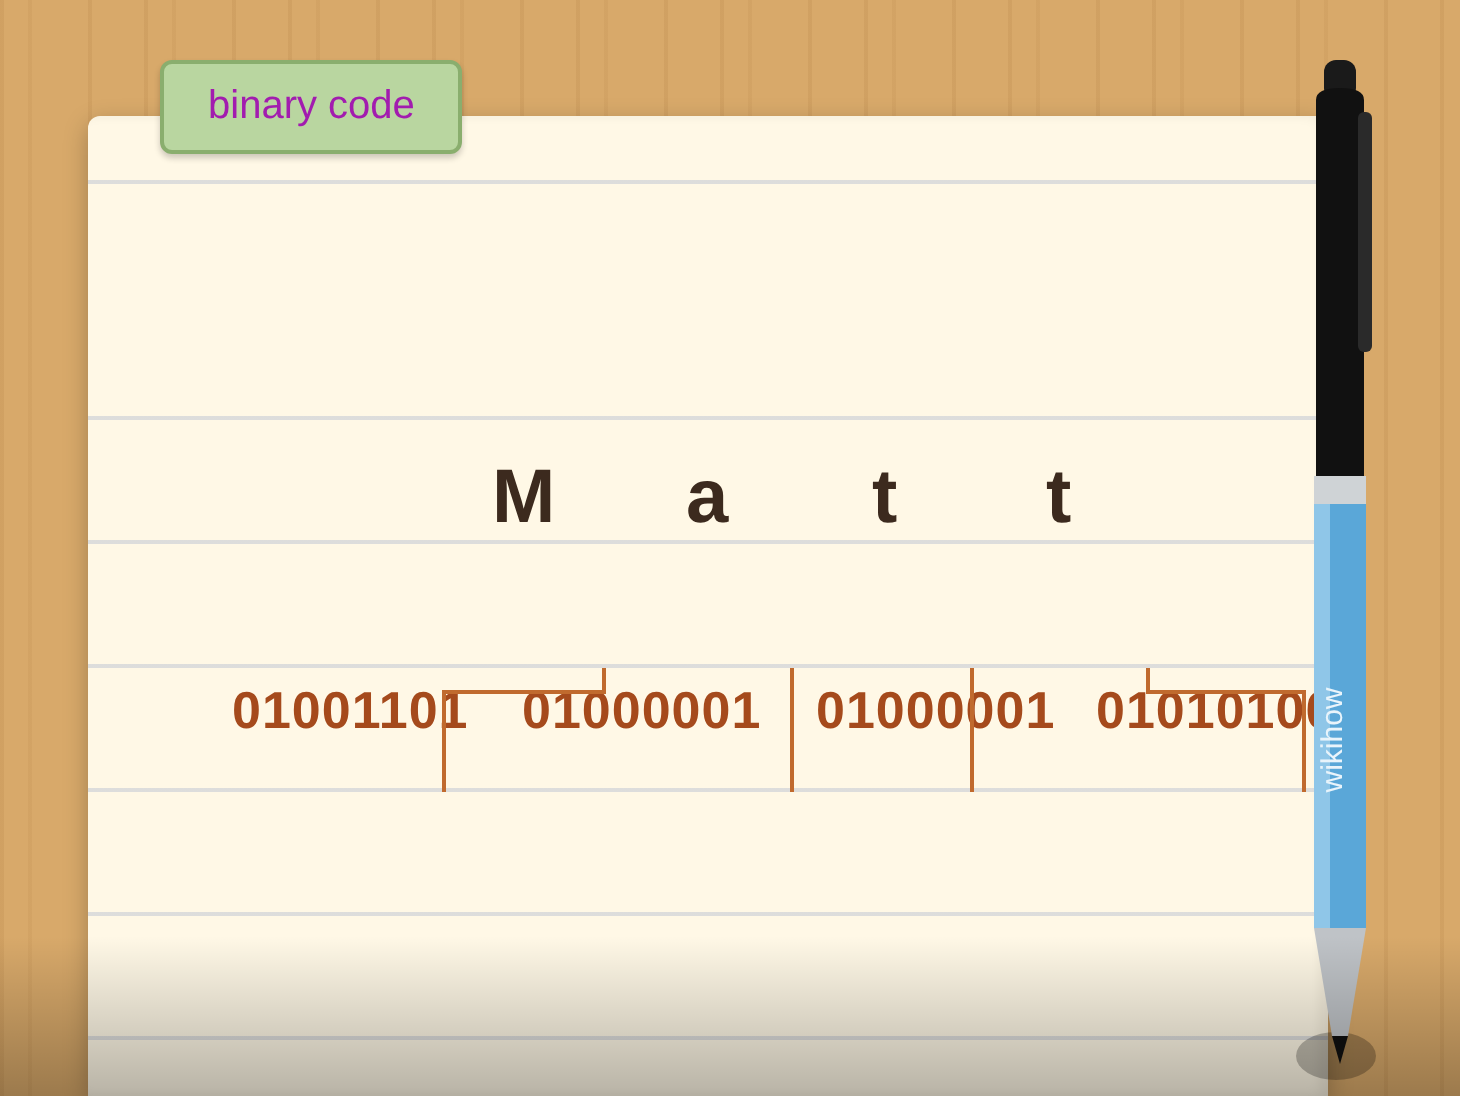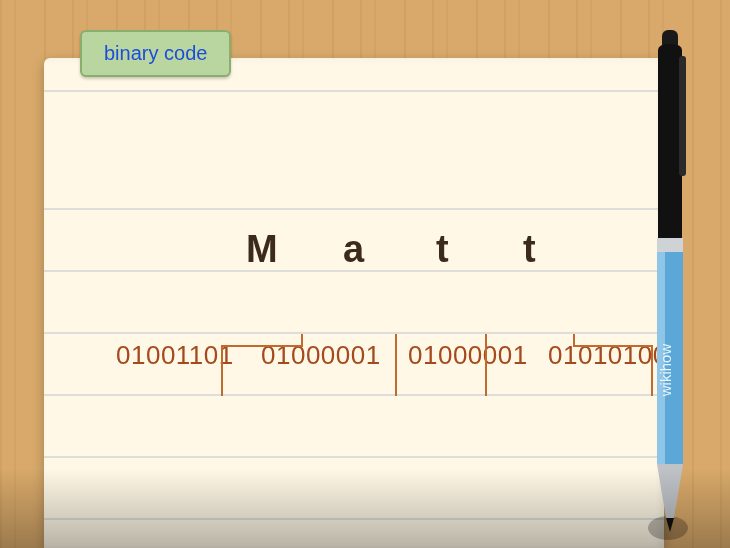--- a/index.html
+++ b/index.html
@@ -24,30 +24,30 @@
   .paper .lines{
     position:absolute;inset:0;border-radius:inherit;
     background:repeating-linear-gradient(to bottom,
       transparent 0 60px, rgba(120,140,190,.25) 60px 62px);
     background-position:0 90px;
   }
   
   .tag{
     position:absolute;left:80px;top:30px;padding:10px 22px;
     background:#b9d6a0;border:2px solid #8aae6e;border-radius:6px;
-    color:#1d4ed8;font-size:20px;font-weight:500;
+    color:#a21caf;font-size:20px;font-weight:500;
     box-shadow:0 2px 3px rgba(0,0,0,.2);
     z-index:5;
   }
   
   .letters{position:absolute;left:44px;top:58px;width:620px;}
   .letter{position:absolute;top:112px;font-size:38px;font-weight:700;color:#3c2a1e;}
   .letter.m{left:158px;} .letter.a{left:255px;} .letter.t1{left:348px;} .letter.t2{left:435px;}
   
-  .bin{position:absolute;top:224px;font-size:26px;font-weight:400;color:#a54a1c;letter-spacing:.5px;text-align:center;}
+  .bin{position:absolute;top:224px;font-size:26px;font-weight:700;color:#a54a1c;letter-spacing:.5px;text-align:center;}
   .bin.b1{left:28px;} .bin.b2{left:173px;} .bin.b3{left:320px;} .bin.b4{left:460px;}
   
   .connectors{position:absolute;left:44px;top:58px;width:620px;height:260px;pointer-events:none;}
   .connectors line,.connectors polyline{stroke:#c06a2e;stroke-width:2;fill:none;}
   
   .vig{position:absolute;left:0;right:0;bottom:0;height:80px;
     background:linear-gradient(to top, rgba(0,0,0,.28), transparent);pointer-events:none;}
   
   .pen{position:absolute;right:30px;top:30px;width:60px;height:520px;pointer-events:none;}
 </style>

